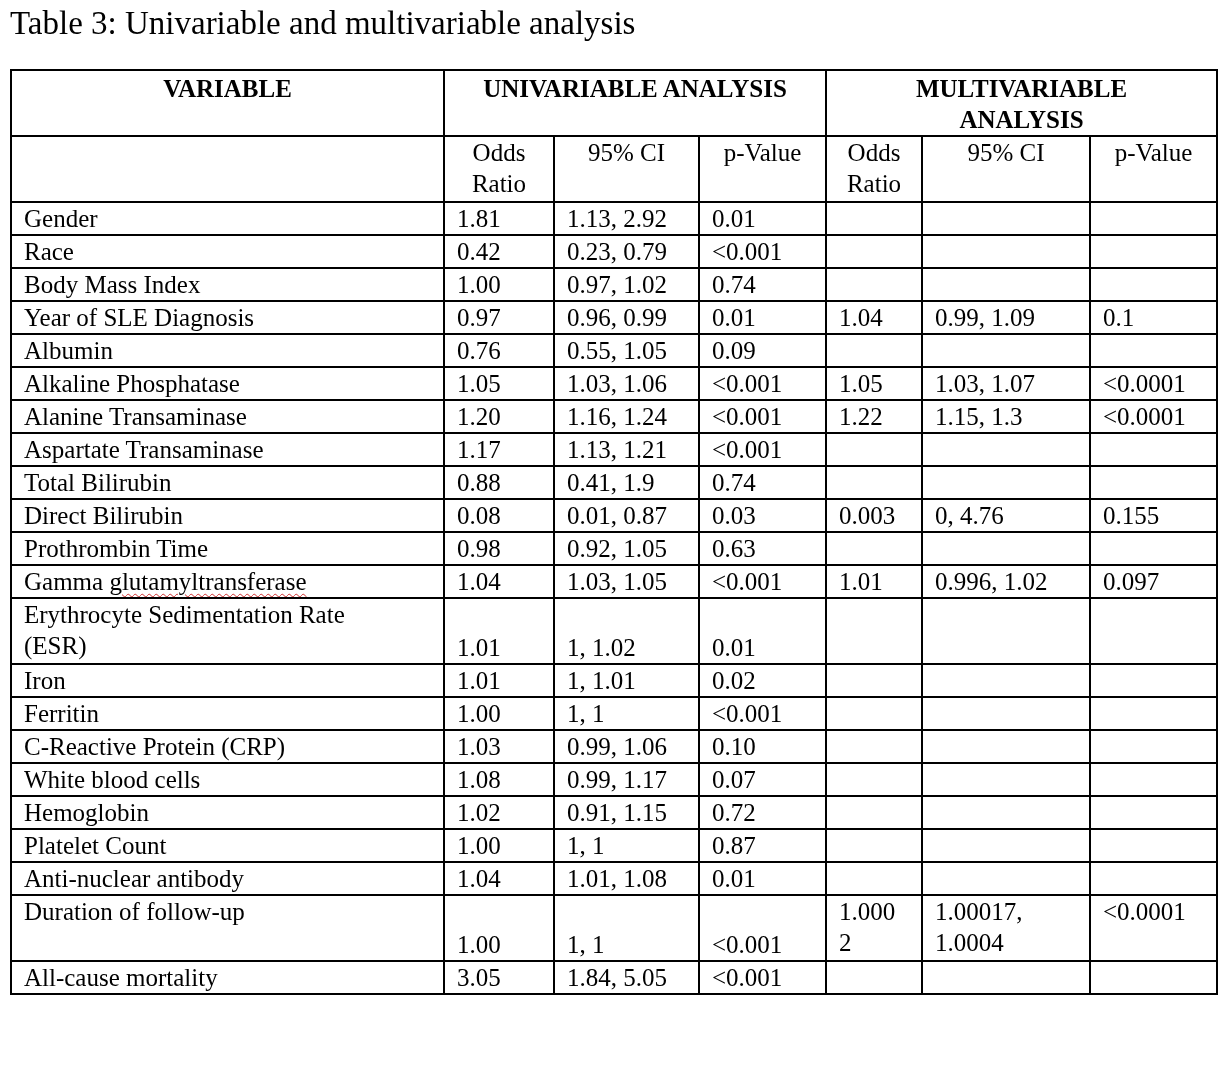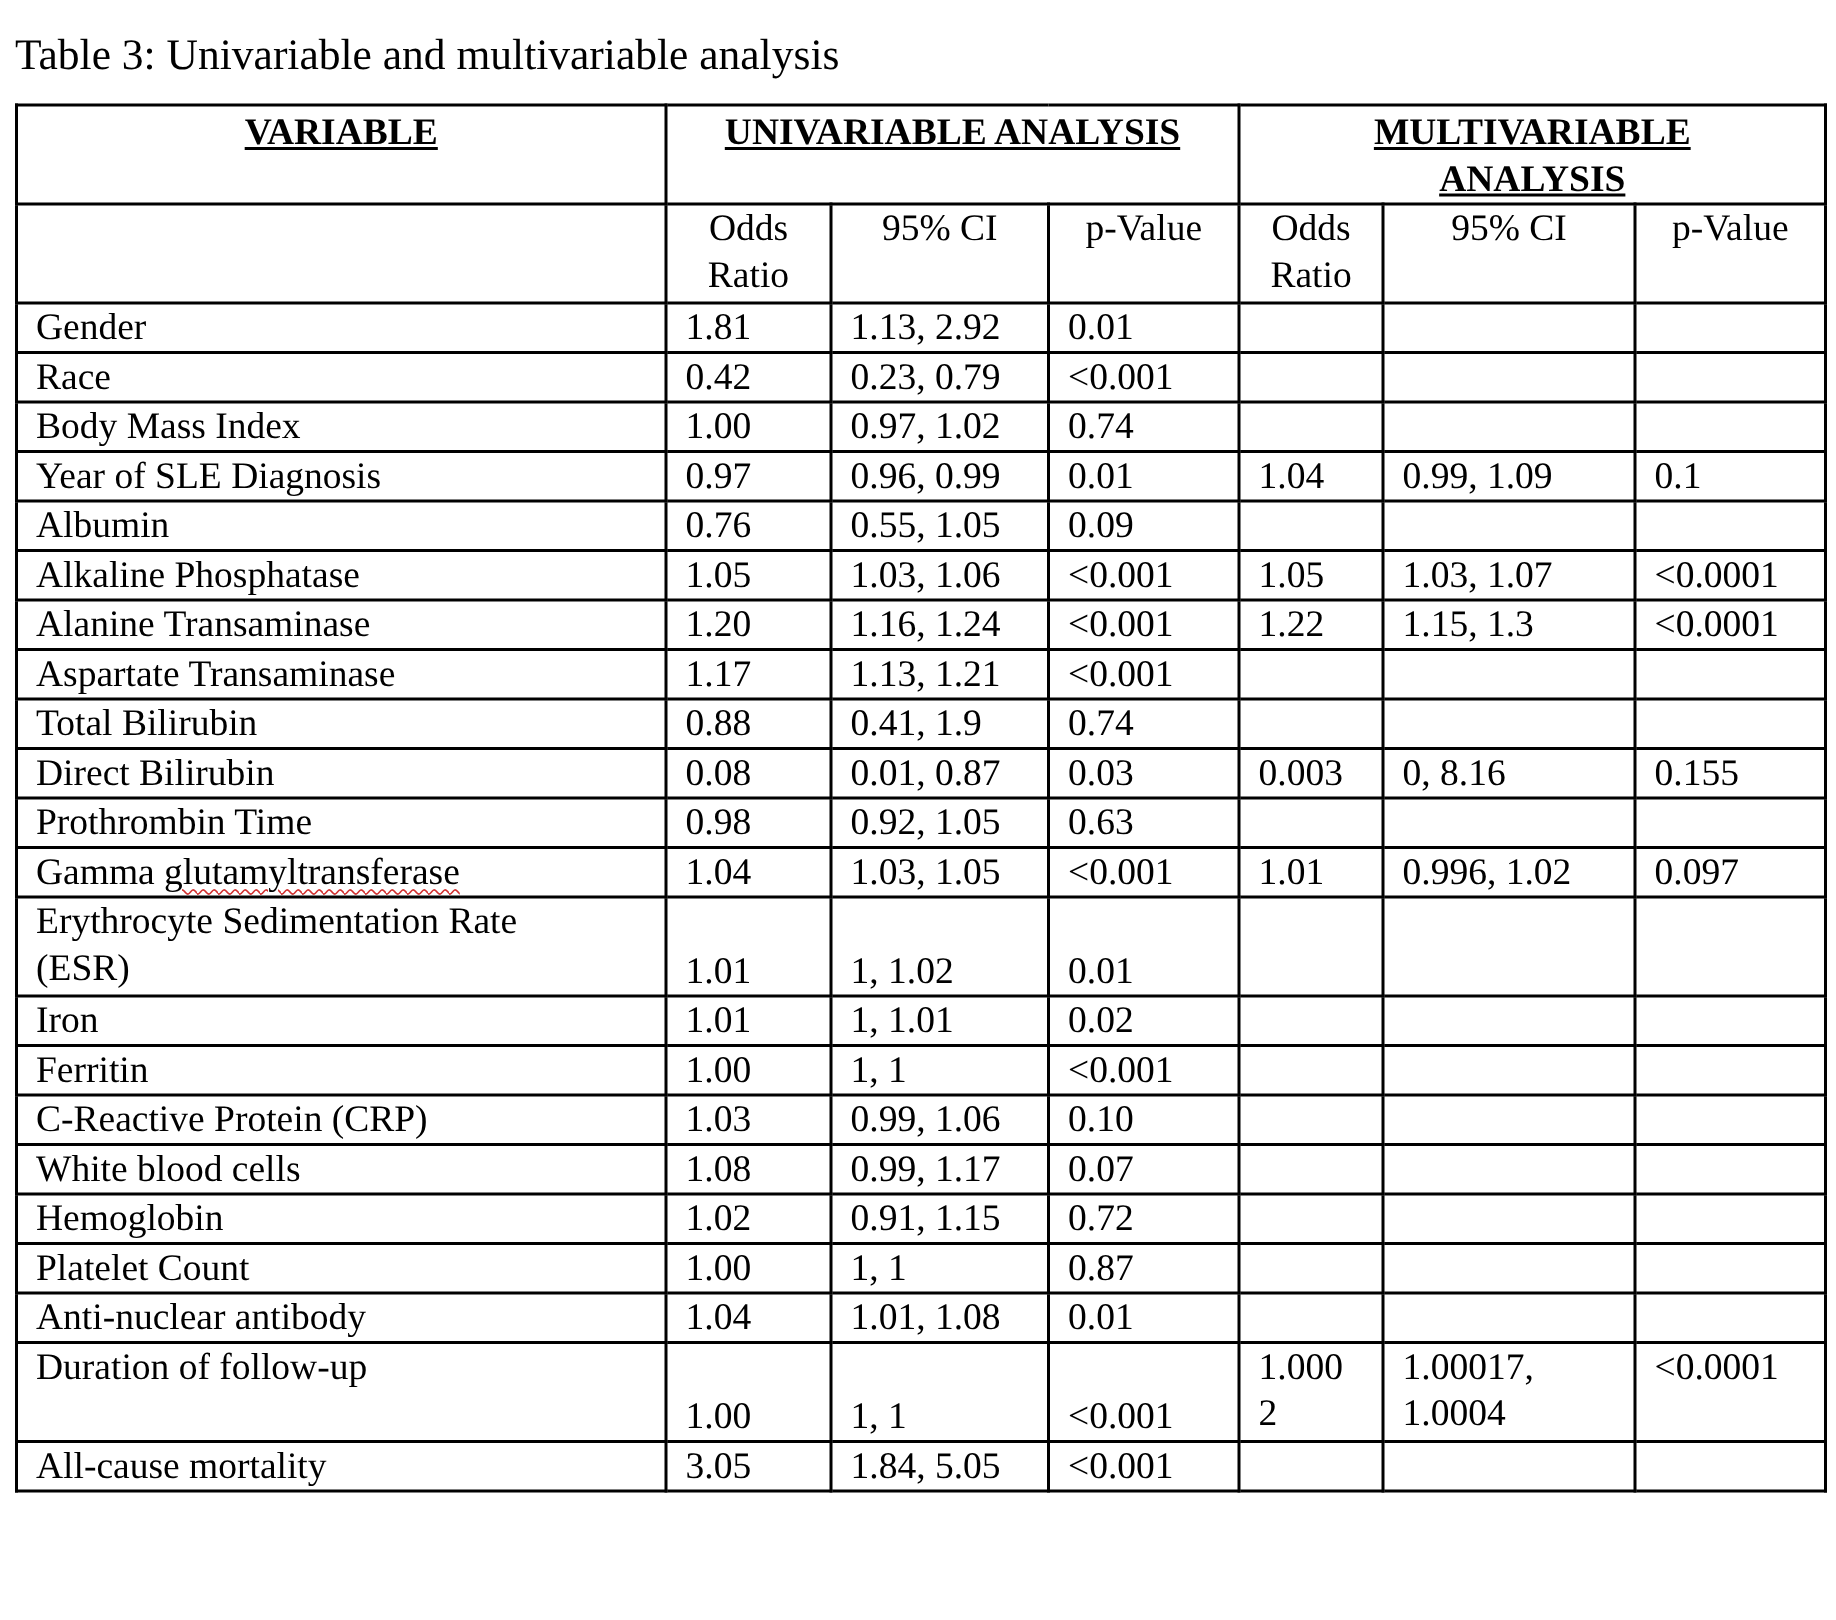--- a/index.html
+++ b/index.html
@@ -1,43 +1,42 @@
 <!DOCTYPE html>
 <html><head>
 <meta charset="utf-8">
 <style>
   html, body { margin: 0; padding: 0; background: #ffffff; }
   body {
     width: 1224px; height: 1080px; position: relative; overflow: hidden;
     font-family: "Liberation Serif", "DejaVu Serif", serif; color: #000;
   }
   .caption {
-    position: absolute; left: 10px; top: 20px;
-    font-size: 29px; line-height: 34px; white-space: nowrap;
+    position: absolute; left: 10px; top: 6px;
+    font-size: 33px; line-height: 34px; white-space: nowrap;
   }
   table.t {
     position: absolute; left: 10px; top: 69px;
     border-collapse: collapse; table-layout: fixed;
     width: 1206px;
     font-size: 25px;
   }
   table.t td, table.t th {
     border: 2px solid #000;
     padding: 0 0 0 12px;
     vertical-align: top;
     line-height: 31px;
     font-weight: normal;
     text-align: left;
     white-space: nowrap;
     overflow: hidden;
   }
   table.t th.grp {
     font-weight: bold; text-align: center; padding: 2px 0 0 0;
     line-height: 31px;
-    text-decoration: underline;
   }
   table.t th.sub {
     text-align: center; padding: 0; line-height: 31px; white-space: normal; margin-left: 36px;
   }
   tr.h1 > * { height: 62px; }
   tr.h2 > * { height: 64px; }
   tr.dr > td { height: 31px; }
   tr.dr.tall > td { height: 64px; }
   tr.dr.tall > td.bottom { vertical-align: bottom; }
   .squiggle {
@@ -168,21 +167,21 @@
       <td></td>
       <td></td>
       <td></td>
     </tr>
     <tr class="dr">
       <td>Direct Bilirubin</td>
       <td>0.08</td>
       <td>0.01, 0.87</td>
       <td>0.03</td>
       <td>0.003</td>
-      <td>0, 8.16</td>
+      <td>0, 4.76</td>
       <td>0.155</td>
     </tr>
     <tr class="dr">
       <td>Prothrombin Time</td>
       <td>0.98</td>
       <td>0.92, 1.05</td>
       <td>0.63</td>
       <td></td>
       <td></td>
       <td></td>

